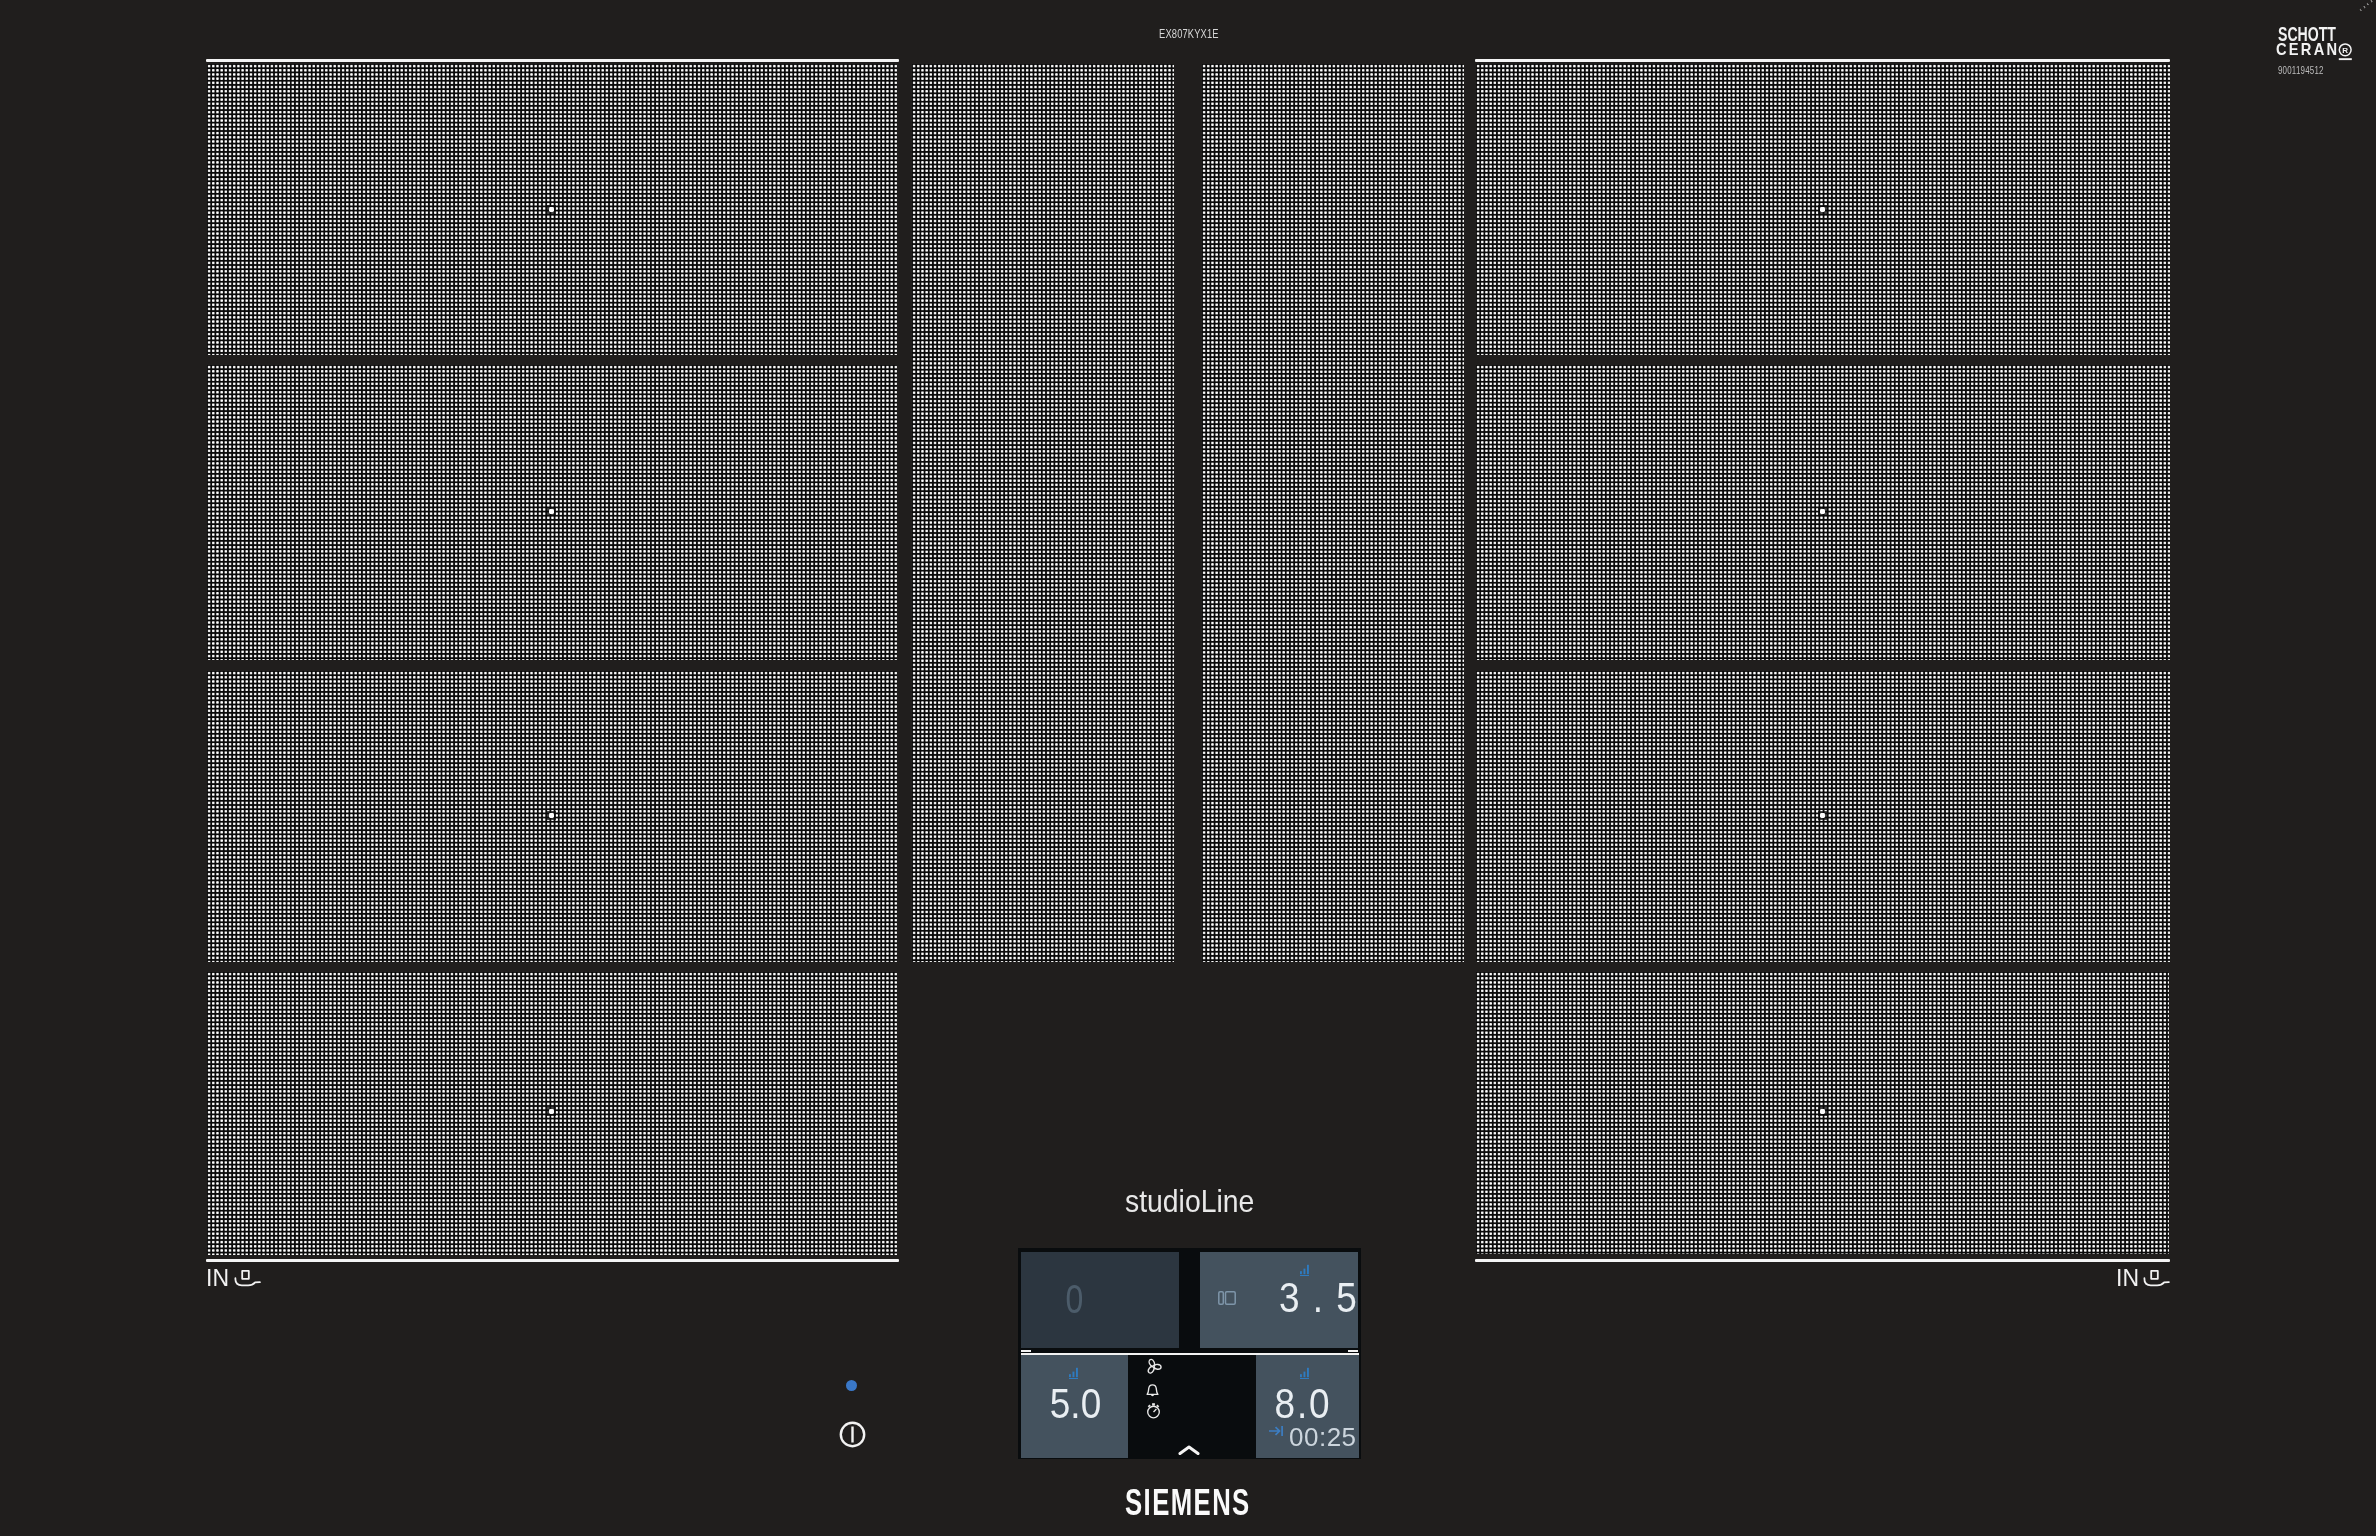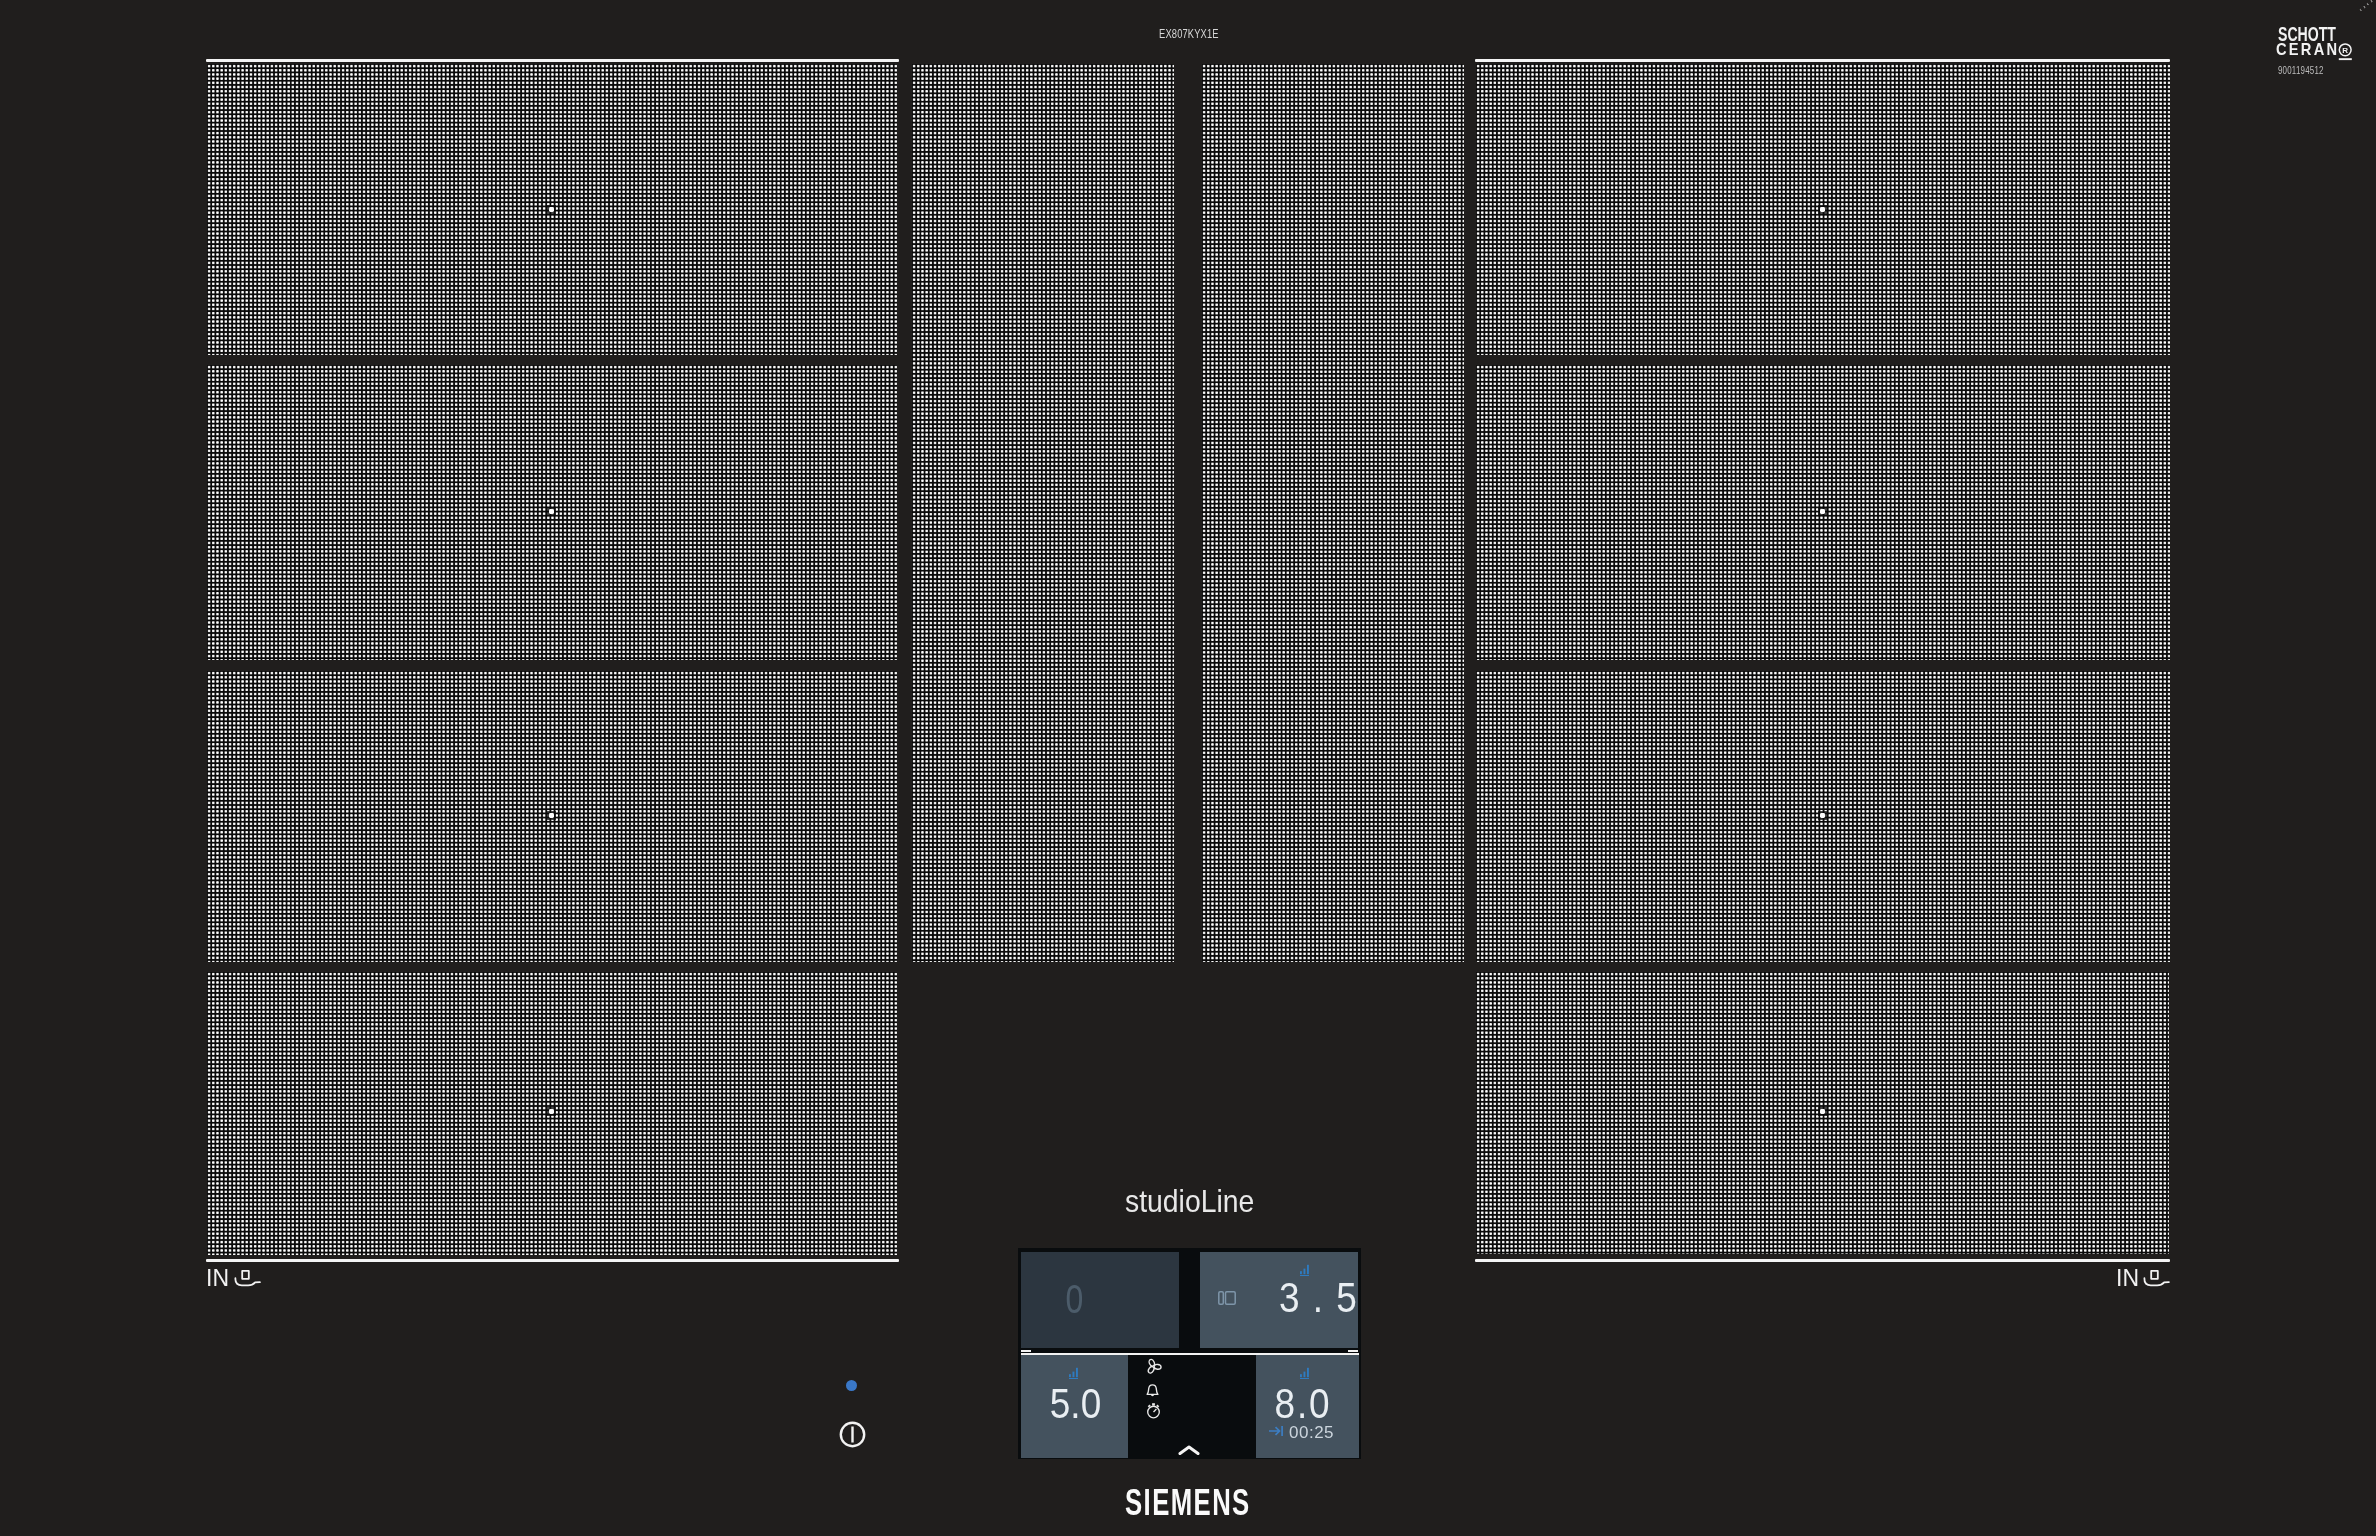--- a/index.html
+++ b/index.html
@@ -166,21 +166,21 @@
       <rect x="7" y="0.8" width="1.9" height="9.4" fill="#2e7bc0"></rect>
       <rect x="0" y="11" width="9" height="1" fill="#2e7bc0"></rect>
   </svg>
 
   <div class="num" style="left:235px;top:135px;width:99px;text-align:center;font-size:42px;letter-spacing:2px;text-indent:1px;">8.0</div>
 
   <svg class="tile" style="left:250px;top:176px;" width="16" height="14" viewBox="0 0 16 14">
     <path d="M1 7 h10 M7.5 3.2 l4 3.8 L7.5 10.8 M14.1 2 v10" fill="none" stroke="#3c7ec3" stroke-width="1.7"></path>
   </svg>
 
-  <div class="tile" style="left:271px;top:176px;width:89px;color:#ccd5dd;font-size:17px;line-height:1;letter-spacing:0.5px;">00:25</div>
+  <div class="tile" style="left:271px;top:176px;width:89px;color:#ccd5dd;font-size:26px;line-height:1;letter-spacing:0.5px;">00:25</div>
 </div>
 
 <div class="abs" style="left:846px;top:1380px;width:11px;height:11px;border-radius:50%;background:#3a78c8;"></div>
 
 <svg class="abs" style="left:839px;top:1421px;" width="27" height="27" viewBox="0 0 27 27">
   <circle cx="13.5" cy="13.5" r="11.7" fill="none" stroke="#f2f2f2" stroke-width="2.4"></circle>
   <rect x="12.3" y="5.5" width="2.4" height="16" fill="#f2f2f2"></rect>
 </svg>
 
 <div class="abs" style="left:1125px;top:1485px;color:#fafafa;font-size:36px;font-weight:bold;line-height:1;letter-spacing:2px;transform:scaleX(0.714);transform-origin:left;">SIEMENS</div>

